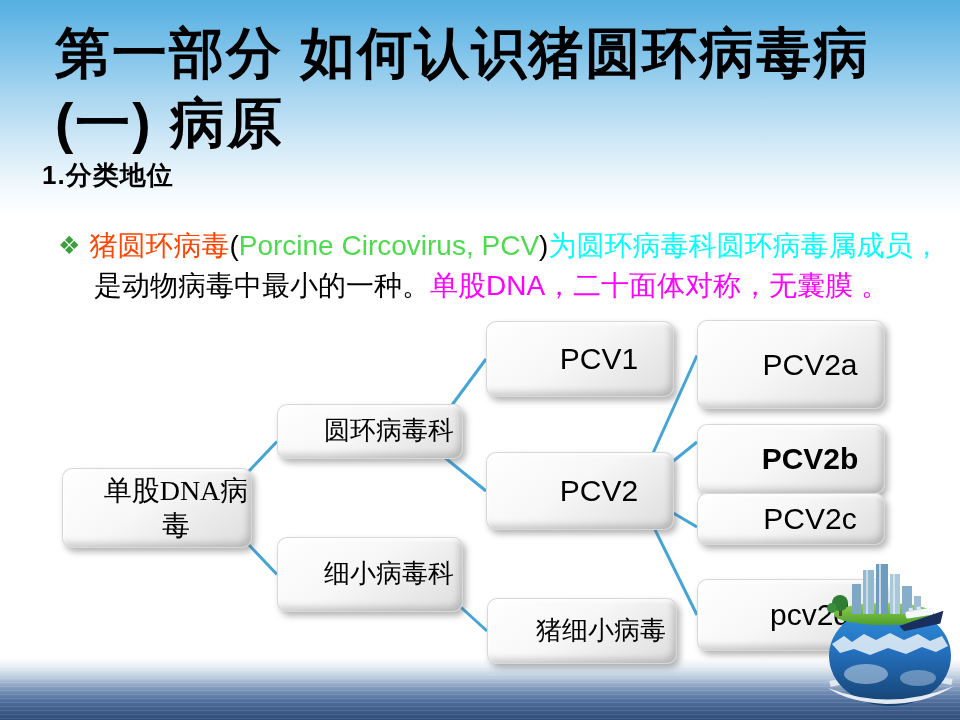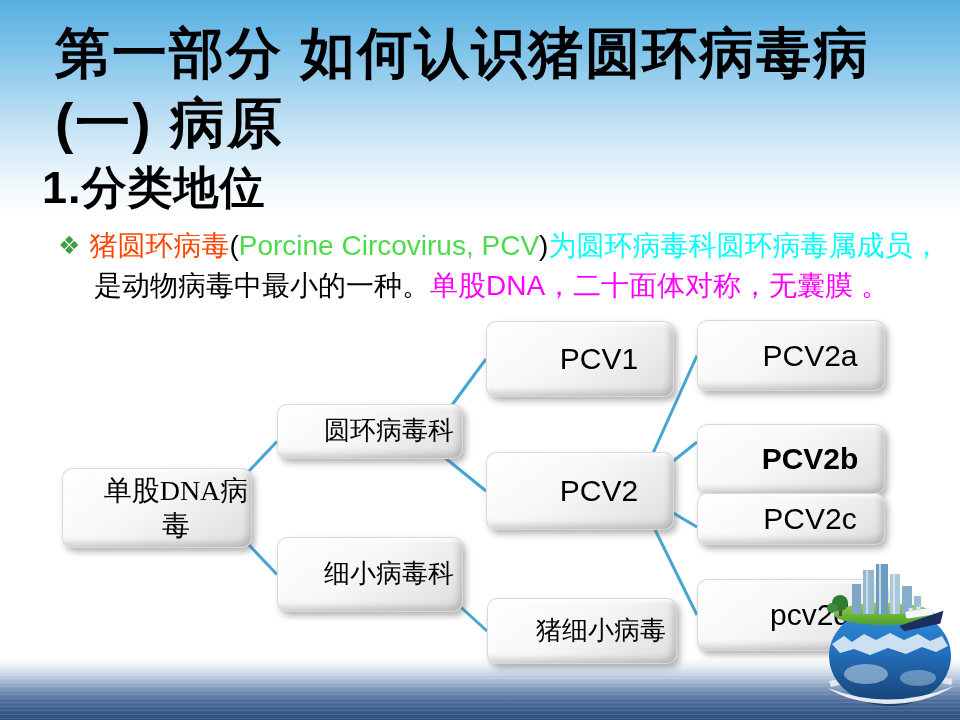--- a/index.html
+++ b/index.html
@@ -9,21 +9,21 @@
     background:linear-gradient(180deg,#55AFE1 0%,#7FC3EA 7%,#A7D5F0 13%,#D2E9F7 20%,#F2F9FD 26%,#ffffff 30%,#ffffff 100%);
   }
   
   .title{
     position:absolute;left:55px;top:18px;width:880px;
     font-weight:900;font-size:55px;line-height:70px;color:#000;
     letter-spacing:2px;
   }
   .section-heading{
     position:absolute;left:42px;top:158px;
-    font-weight:900;font-size:45px;color:#000;letter-spacing:1px;
+    font-weight:900;font-size:26px;color:#000;letter-spacing:1px;
   }
   .bullet{
     position:absolute;left:58px;top:226px;width:852px;
     font-size:28px;line-height:39px;
     padding-left:36px;text-indent:-36px;
   }
   .bullet .marker{
     font-size:25px;margin-right:9px;position:relative;top:-1px;
   }
   
@@ -92,21 +92,21 @@
       </div>
       <div class="node latin" style="left: 486px; top: 321px; width: 150px; height: 76px;">
         <span>PCV1</span>
       </div>
       <div class="node latin" style="left: 486px; top: 452px; width: 150px; height: 78px;">
         <span>PCV2</span>
       </div>
       <div class="node cjk" style="left: 487px; top: 598px; width: 152px; height: 66px;">
         <span>猪细小病毒</span>
       </div>
-      <div class="node latin" style="left: 697px; top: 320px; width: 150px; height: 71px;">
+      <div class="node latin" style="left: 697px; top: 320px; width: 150px; height: 89px;">
         <span>PCV2a</span>
       </div>
       <div class="node latin bold" style="left: 697px; top: 424px; width: 150px; height: 70px;">
         <span>PCV2b</span>
       </div>
       <div class="node latin" style="left: 697px; top: 493px; width: 150px; height: 52px;">
         <span>PCV2c</span>
       </div>
       <div class="node latin" style="left: 697px; top: 579px; width: 150px; height: 72px;">
         <span>pcv2d</span>

